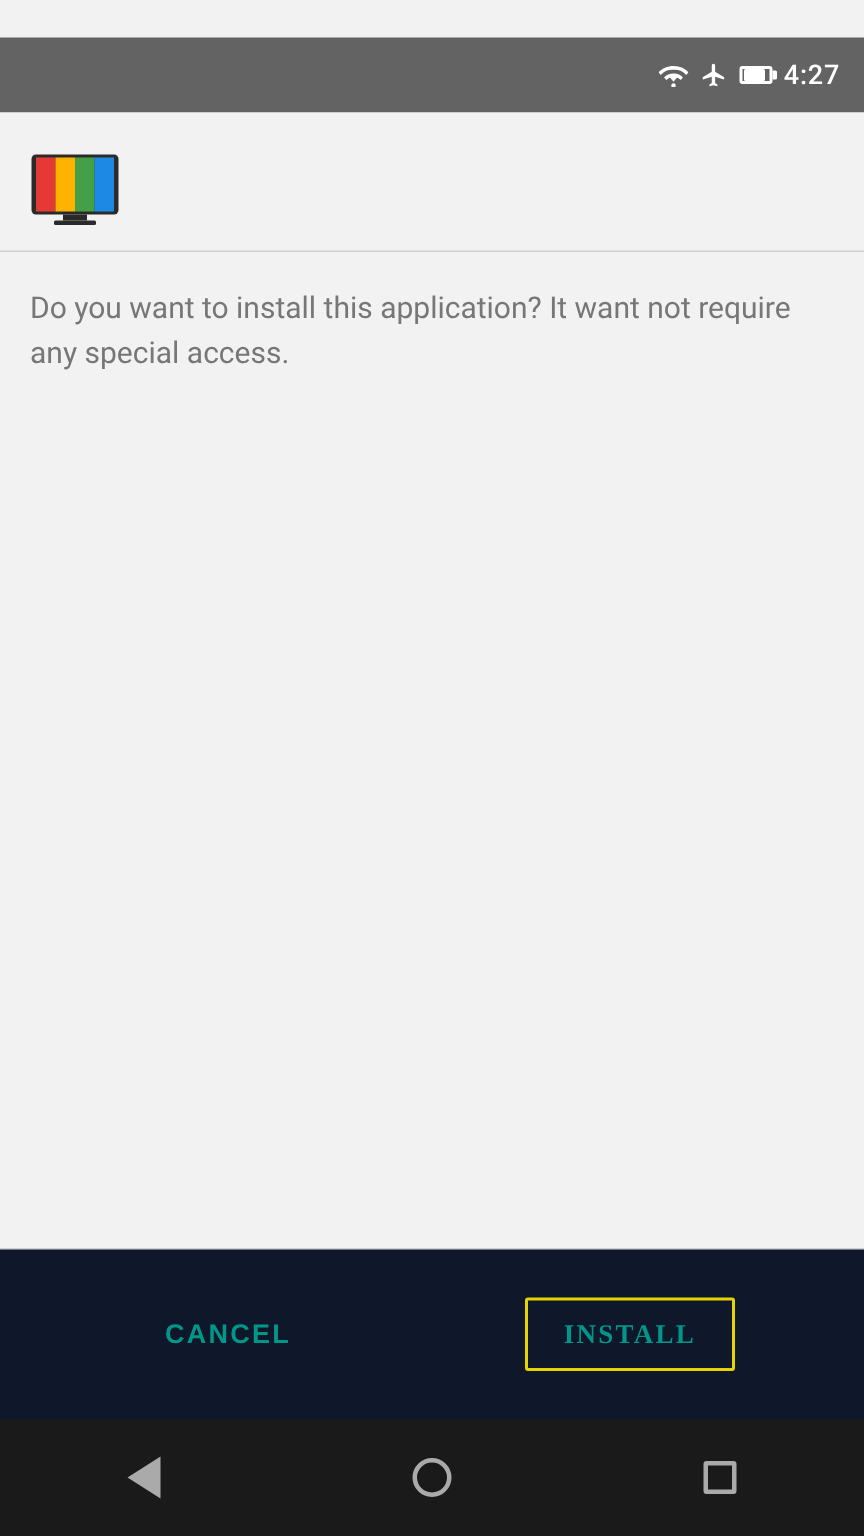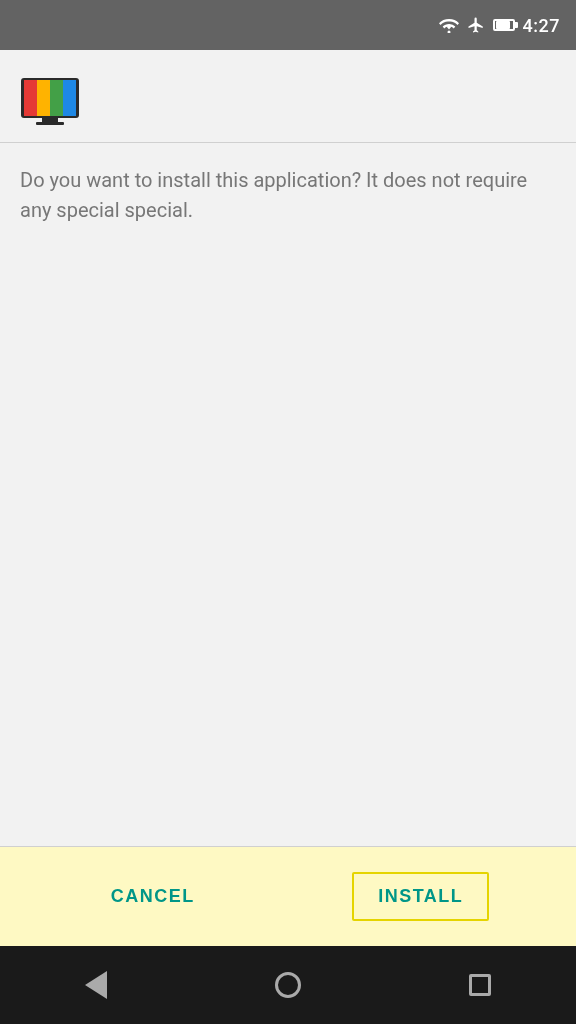--- a/index.html
+++ b/index.html
@@ -22,20 +22,21 @@
     .status-bar {
       width: 100%;
       height: 50px;
       background: #636363;
       display: flex;
       align-items: center;
       justify-content: flex-end;
       padding: 0 16px;
       gap: 8px;
       flex-shrink: 0;
+      margin-top: 25px;
     }
 
     .status-bar-icons {
       display: flex;
       align-items: center;
       gap: 8px;
     }
 
     .status-time {
       color: white;
@@ -85,22 +86,22 @@
 
     .install-description {
       font-size: 20px;
       color: #777777;
       line-height: 1.5;
       font-weight: 400;
     }
 
     
     .action-bar {
-      height: 100px;
-      background: #fef9c3;
+      height: 114px;
+      background: #0f172a;
       border-top: 1px solid #d0d0d0;
       display: flex;
       align-items: center;
       justify-content: space-around;
       padding: 0 20px;
       flex-shrink: 0;
     }
 
     .cancel-btn {
       background: transparent;
@@ -118,20 +119,21 @@
       background: transparent;
       border: 2.5px solid #e5d400;
       color: #009688;
       font-size: 18px;
       font-weight: 700;
       letter-spacing: 1.5px;
       cursor: pointer;
       padding: 12px 24px;
       text-transform: uppercase;
       border-radius: 2px;
+      font-family: Liberation Serif, serif;
     }
 
     
     .nav-bar {
       height: 78px;
       background: #1a1a1a;
       display: flex;
       align-items: center;
       justify-content: space-around;
       flex-shrink: 0;
@@ -249,21 +251,21 @@
 
     <rect x="22" y="44" width="16" height="4" fill="#2a2a2a"></rect>
     <rect x="16" y="48" width="28" height="3" rx="1" fill="#2a2a2a"></rect>
   </svg>
 
 </div>
 
 <div class="divider"></div>
 
 <div class="content">
-  <p class="install-description">Do you want to install this application? It does not require any special special.</p>
+  <p class="install-description">Do you want to install this application? It want not require any special access.</p>
 </div>
 
 <div class="action-bar">
   <button class="cancel-btn">CANCEL</button>
   <button class="install-btn">INSTALL</button>
 </div>
 
 <div class="nav-bar">
   <button class="nav-btn">
     <div class="nav-back"></div>

